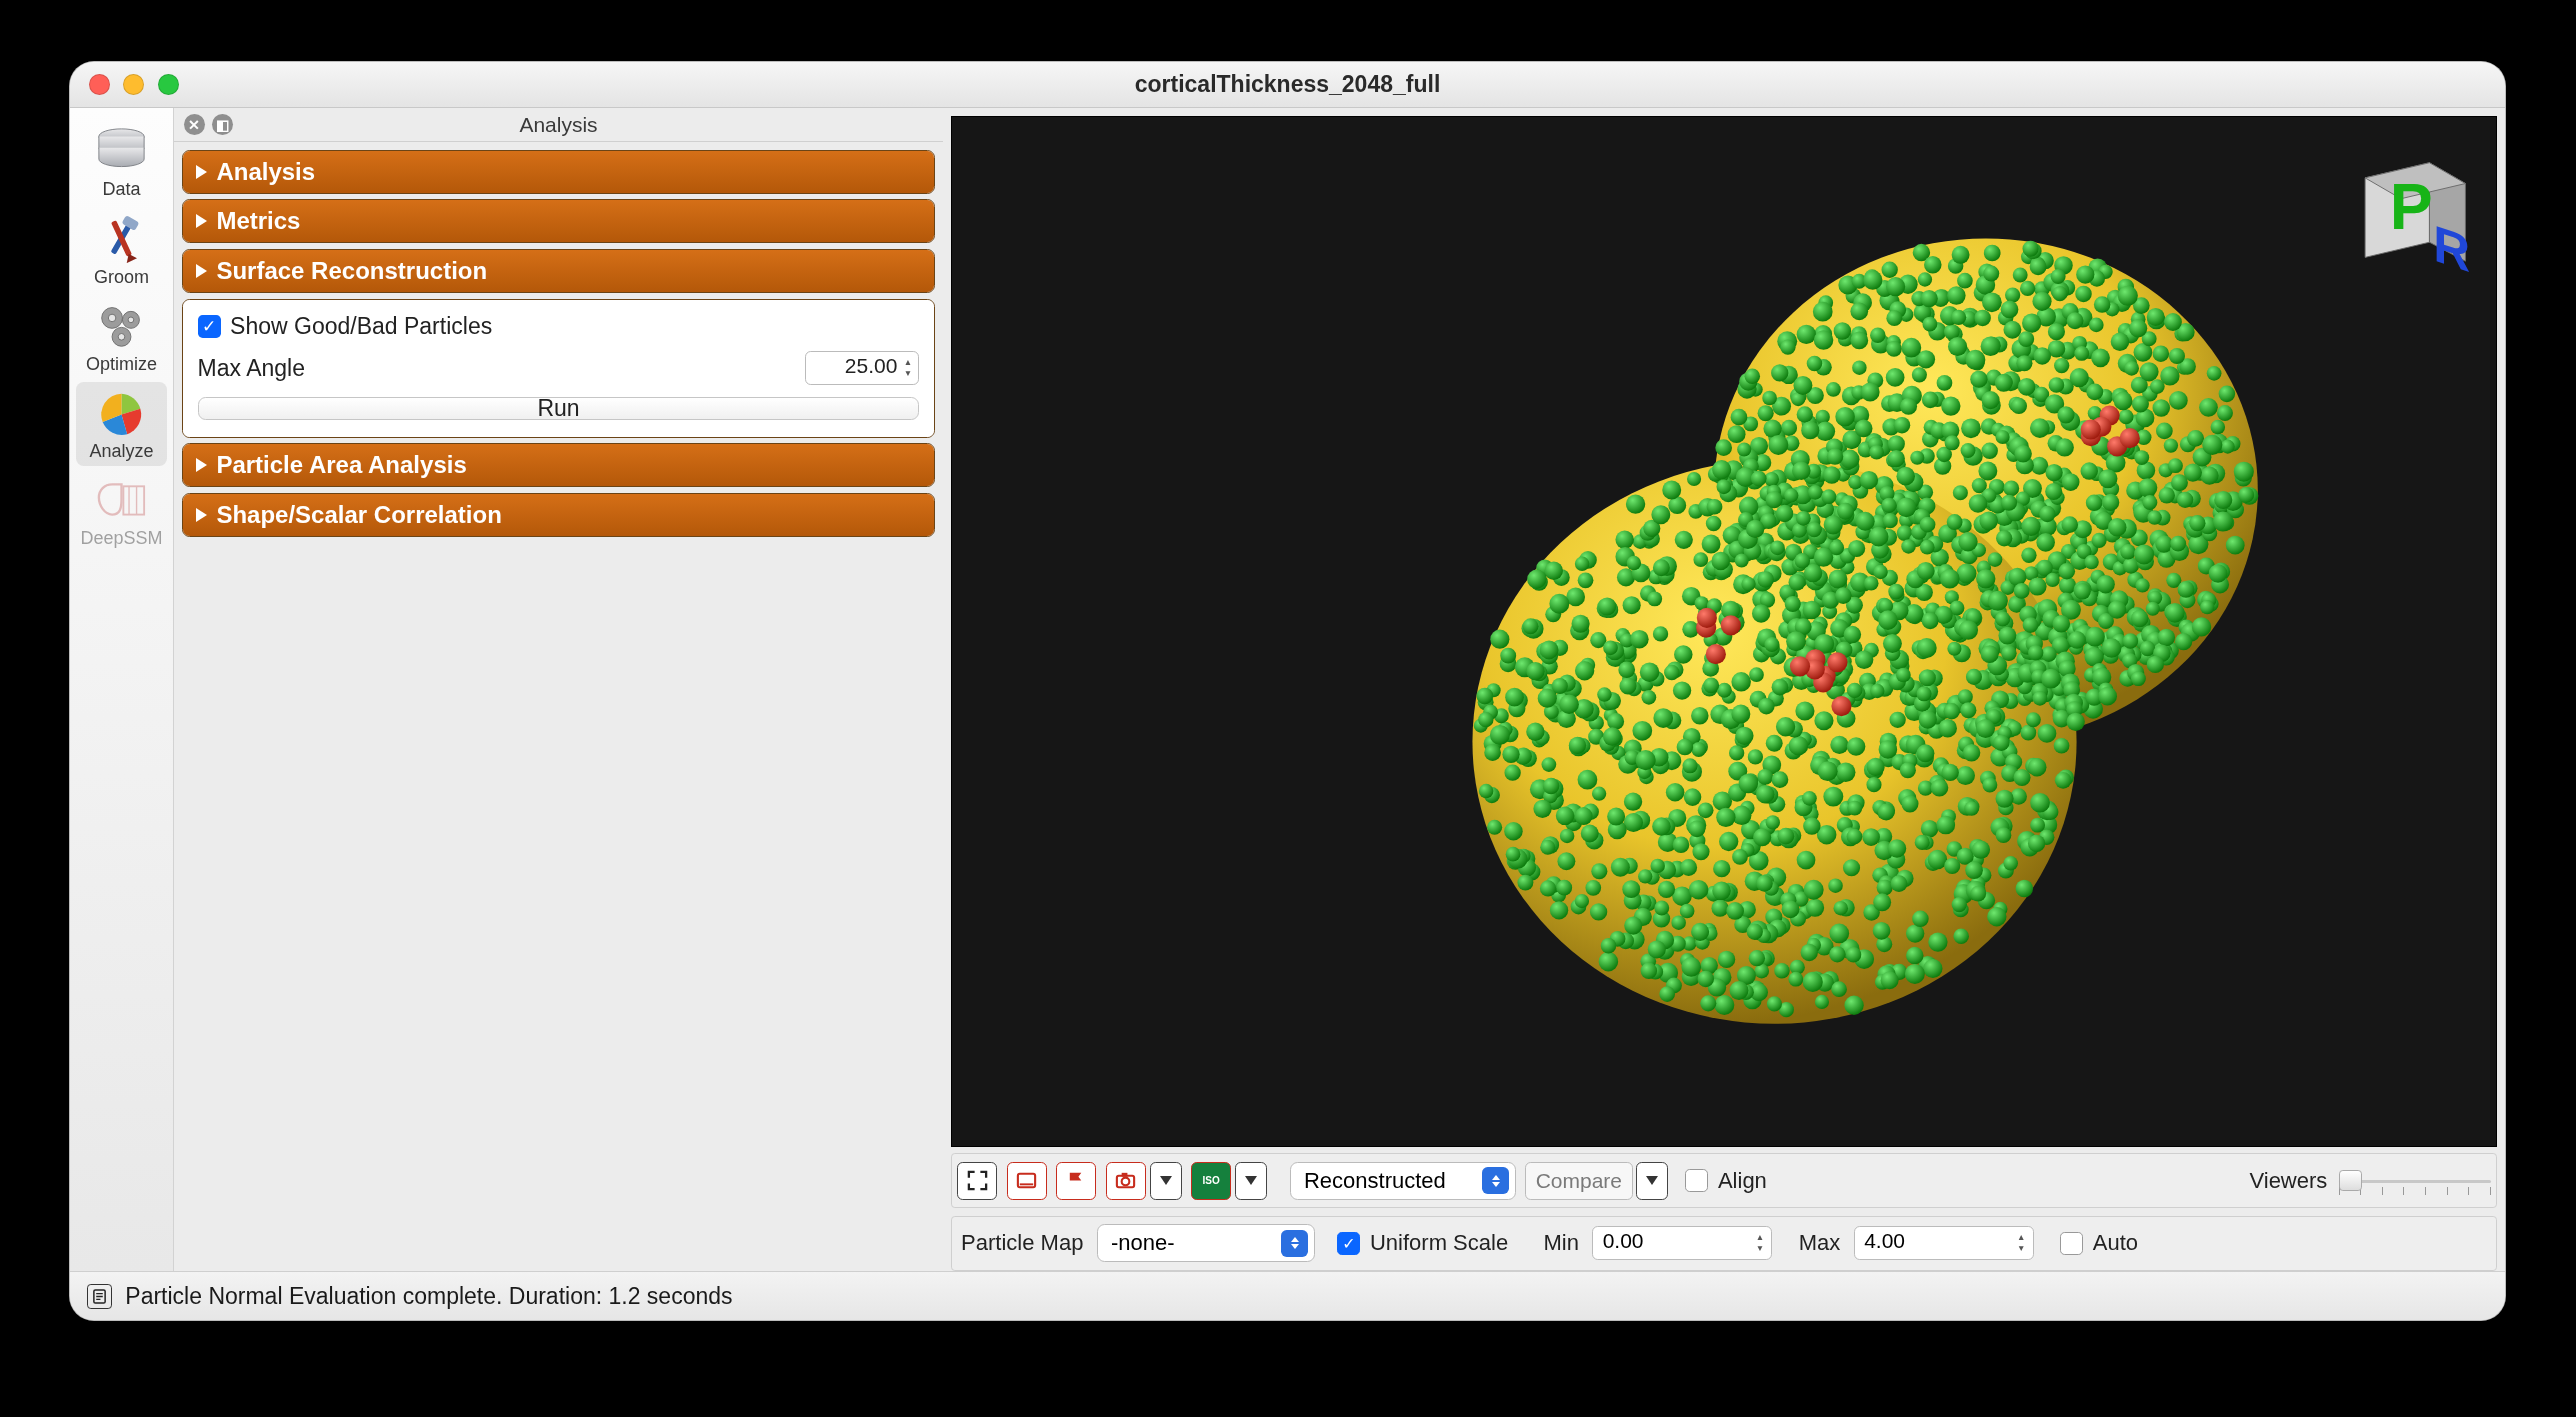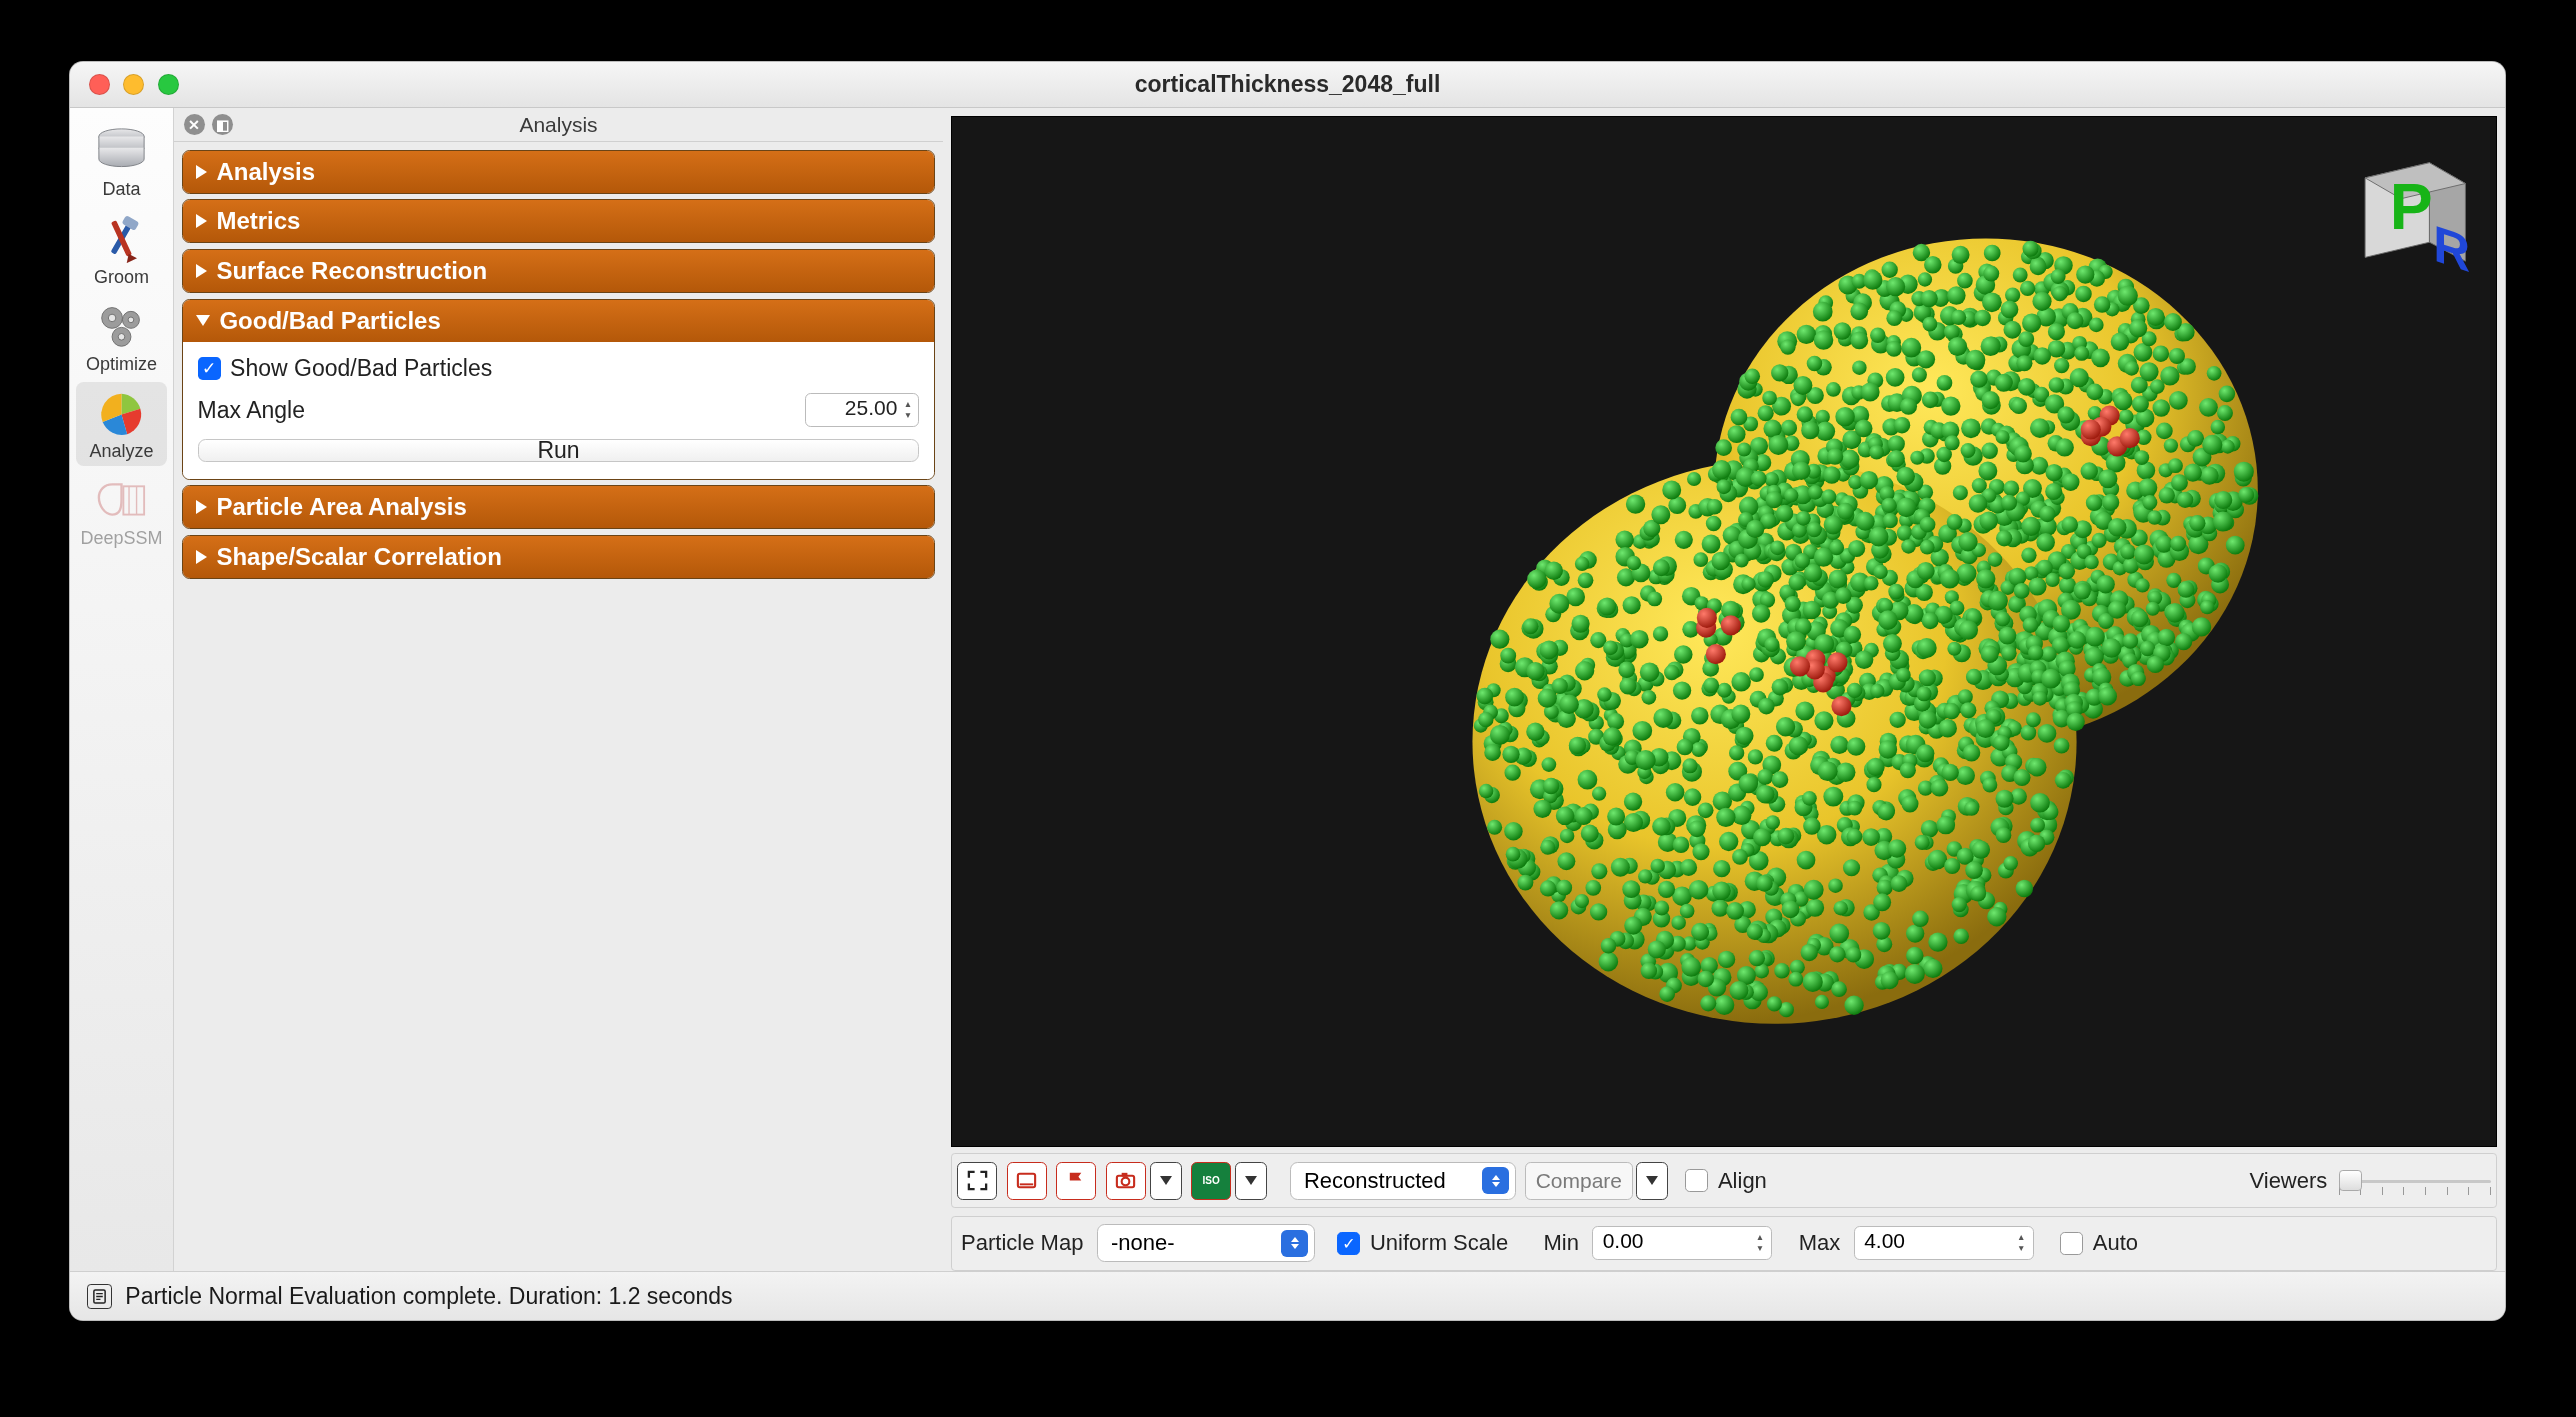--- a/index.html
+++ b/index.html
@@ -1,19 +1,19 @@
 <!DOCTYPE html>
 <html style="font-size:15px"><head>
 <meta charset="utf-8">
 <style>
   * { box-sizing: border-box; font-family: -apple-system, "Helvetica Neue", Arial, sans-serif; }
   body { margin:0; background:#000; width:2576px; height:1417px; overflow:hidden; }
   .window {
     position:absolute; left:69px; top:61px; width:2437px; height:1260px;
-    background:#ececec; border-radius:14px; box-shadow:0 28.5px 85px rgba(0,0,0,.6);
+    background:#ececec; border-radius:25px; box-shadow:0 28.5px 85px rgba(0,0,0,.6);
     display:flex; flex-direction:column; overflow:hidden;
     border:0.9px solid rgba(0,0,0,.2);
   }
   .titlebar {
     height:46px; display:flex; align-items:center; position:relative;
     background:linear-gradient(#f6f6f6,#e4e4e4); border-bottom:0.9px solid #c8c8c8;
     flex:0 0 auto;
   }
   .traffic { display:flex; gap:13.3px; padding-left:19px; }
   .dot { width:21px; height:21px; border-radius:50%; border:0.9px solid rgba(0,0,0,.15); }
@@ -197,24 +197,20 @@
         </div>
 
         <div class="acc">
           <div class="acc-h">
             <span class="tri"></span>
             <span>Surface Reconstruction</span>
           </div>
         </div>
 
         <div class="acc">
-          <div class="acc-h open">
-            <span class="tri"></span>
-            <span>Good/Bad Particles</span>
-          </div>
           <div class="acc-b">
             <div class="chkrow">
               <div class="chk">✓</div>
               <span>Show Good/Bad Particles</span>
             </div>
             <div class="row2">
               <span>Max Angle</span>
               <div class="spin">
                 <span>25.00</span>
                 <div class="spin-ctl">

